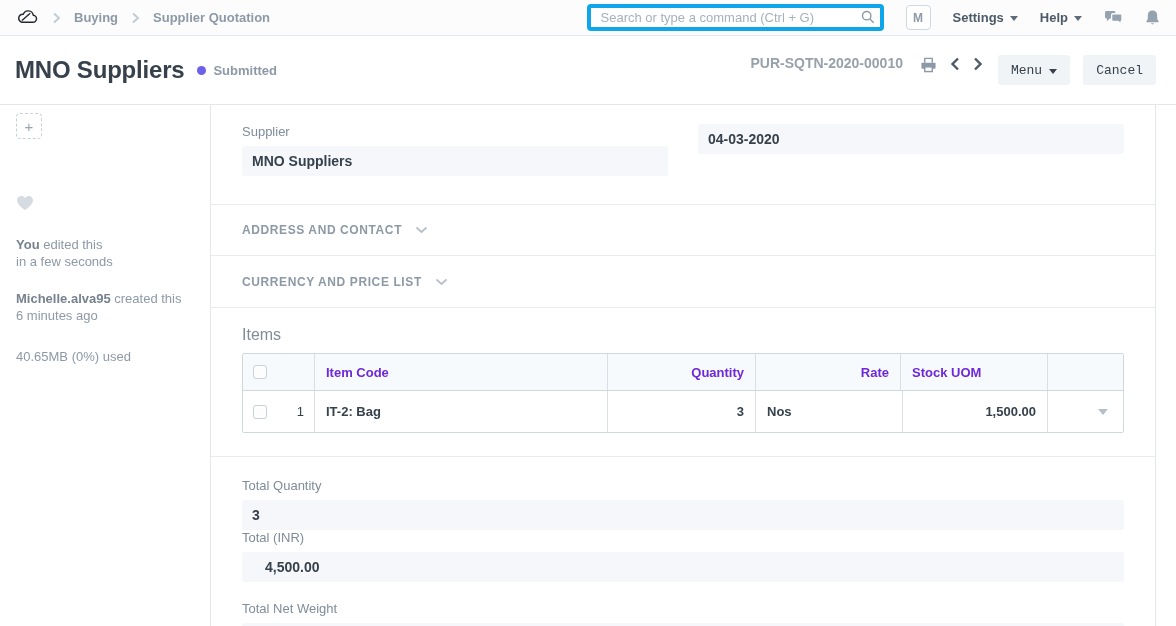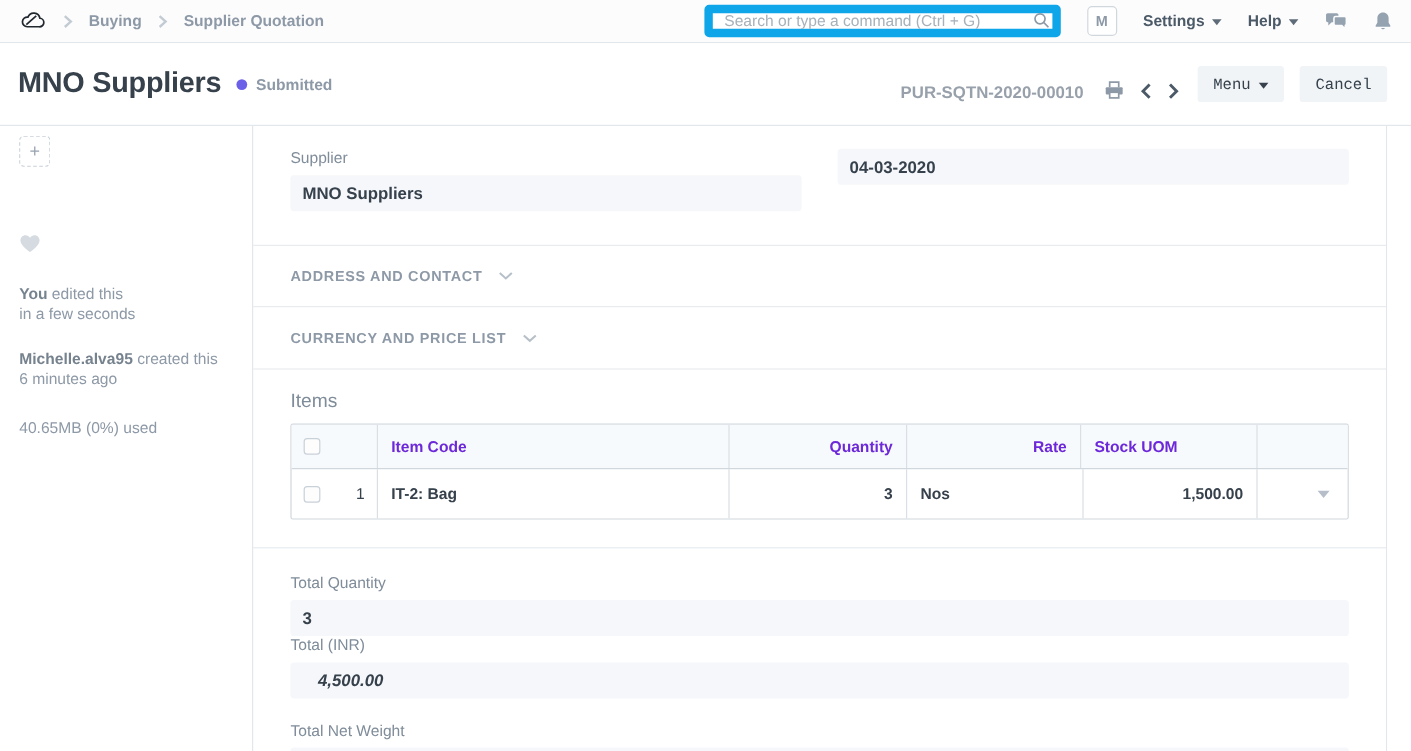--- a/index.html
+++ b/index.html
@@ -12,21 +12,21 @@
   
   .navbar {
     height:36px; background:#fcfcfd; border-bottom:1px solid #e2e7eb;
     display:flex; align-items:center; padding:16px 16px;
   }
   .nav-left { display:flex; align-items:center; gap:13px; }
   .crumb { font-weight:700; color:#8d99a6; font-size:13px; cursor:pointer; }
   .nav-right { margin-left:auto; display:flex; align-items:center; gap:22px; }
   .search-wrap { position:relative; }
   .search-input {
-    width:297px; height:27px; border:7px solid #0ea5e9; border-radius:4px;
+    width:297px; height:27px; border:4px solid #0ea5e9; border-radius:4px;
     background:#fff; padding:0 32px 0 10px; font-size:13px; color:#36414c;
     font-family:"Liberation Sans", sans-serif; outline:none;
   }
   .search-input::placeholder { color:#a6b1ba; }
   .search-icon { position:absolute; right:9px; top:6px; }
   .avatar {
     width:25px; height:25px; border:1px solid #d1d8dd; border-radius:4px;
     display:flex; align-items:center; justify-content:center;
     color:#8d99a6; font-weight:700; font-size:12px; background:#fff; cursor:pointer;
   }
@@ -38,21 +38,21 @@
 
   
   .page-head {
     height:69px; border-bottom:1px solid #e2e7eb; background:#fff;
     display:flex; align-items:center; padding:0 20px 0 15px;
   }
   .title-area { display:flex; align-items:center; gap:13px; }
   .page-title { font-size:24px; font-weight:700; color:#36414c; letter-spacing:-0.2px; }
   .indicator { display:flex; align-items:center; gap:7px; font-weight:700; color:#8d99a6; }
   .indicator-dot { width:9px; height:9px; border-radius:50%; background:#6c5fe8; }
-  .head-actions { margin-left:auto; display:flex; align-items:flex-end; gap:9px; }
+  .head-actions { margin-left:auto; display:flex; align-items:flex-start; gap:9px; }
   .doc-id { font-size:14px; font-weight:700; color:#98a1ab; margin-right:6px; }
   .icon-btn { display:flex; align-items:center; cursor:pointer; padding:2px; }
   .btn {
     background:#f0f4f7; border:none; border-radius:3px; height:30px;
     padding:0 13px; font-size:13px; font-weight:400; color:#36414c;
     font-family:Liberation Mono, monospace; display:flex; align-items:center;
     gap:7px; cursor:pointer; margin-left:4px;
   }
   .btn .caret { border-top-color:#36414c; }
 
@@ -75,21 +75,21 @@
 
   .sec-fields {
     height:99px; padding:19px 31px 0; display:grid;
     grid-template-columns:1fr 1fr; column-gap:30px;
   }
   .field-label { font-size:13px; color:#7f8c99; margin-bottom:7px; display:block; }
   .field-value {
     background:#f5f7fa; border-radius:3px; height:30px; display:flex;
     align-items:center; padding:0 10px; font-size:14px; font-weight:700; color:#36414c;
   }
-  .field-value.pad-lg { padding-left:23px;font-style:italic; }
+  .field-value.pad-lg { padding-left:23px; }
 
   .collapsible {
     height:50px; display:flex; align-items:center; gap:13px;
     padding:0 31px; cursor:pointer;
   }
   .collapsible-2 { height:51px; }
   .sec-label {
     font-size:12px; font-weight:700; color:#8d99a6; letter-spacing:0.6px;
   }
 

